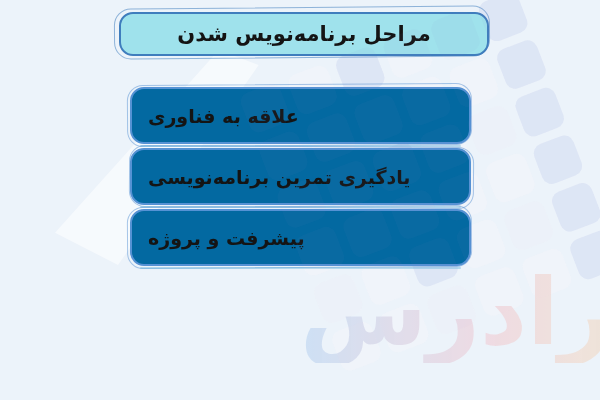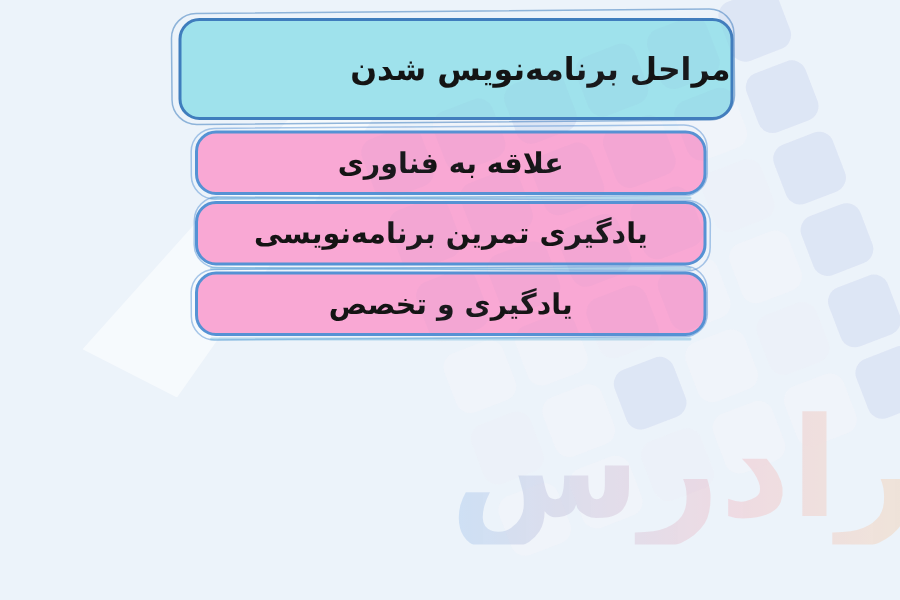--- a/index.html
+++ b/index.html
@@ -81,28 +81,28 @@
     opacity: 0.55;
     pointer-events: none;
   }
 
   
   .title-box {
     position: absolute;
     left: 119px;
     top: 12px;
     width: 370px;
-    height: 68px;
+    height: 44px;
     box-sizing: border-box;
     background: #9fe2ec;
     border: 2.5px solid #3f7dbd;
     border-radius: 14px;
     display: flex;
     align-items: center;
-    justify-content: flex-end;
+    justify-content: center;
     z-index: 1;
   }
   .title-box::before {
     content: "";
     position: absolute;
     inset: -7px -3px -4px -7px;
     border: 1.6px solid rgba(63, 125, 189, 0.55);
     border-radius: 17px;
     transform: rotate(-0.5deg);
     pointer-events: none;
@@ -120,28 +120,27 @@
     left: 130px;
     top: 87px;
     width: 341px;
     display: flex;
     flex-direction: column;
     gap: 4px;
     z-index: 1;
   }
   .step-box {
     position: relative;
-    height: 43px;
+    height: 57px;
     box-sizing: border-box;
-    background: #f9a8d4;
+    background: #0369a1;
     border: 2px solid #5592d4;
     border-radius: 14px;
     display: flex;
     align-items: center;
-    justify-content: center;
   }
   .step-box::before {
     content: "";
     position: absolute;
     inset: -5px -3px -4px -5px;
     border: 1.5px solid rgba(85, 146, 212, 0.5);
     border-radius: 16px;
     transform: rotate(-0.4deg);
     pointer-events: none;
   }
@@ -219,21 +218,21 @@
   </div>
 
   <div class="steps">
     <div class="step-box">
       <span class="step-label">علاقه به فناوری</span>
     </div>
     <div class="step-box">
       <span class="step-label">یادگیری تمرین برنامه‌نویسی</span>
     </div>
     <div class="step-box">
-      <span class="step-label">یادگیری و تخصص</span>
+      <span class="step-label">پیشرفت و پروژه</span>
     </div>
   </div>
 
   <div class="wm-grid-overlay">
       <div class="wm-sq"></div>
       <div class="wm-sq"></div>
       <div class="wm-sq"></div>
       <div class="wm-sq"></div>
       <div class="wm-sq"></div>
       <div class="wm-sq"></div>

